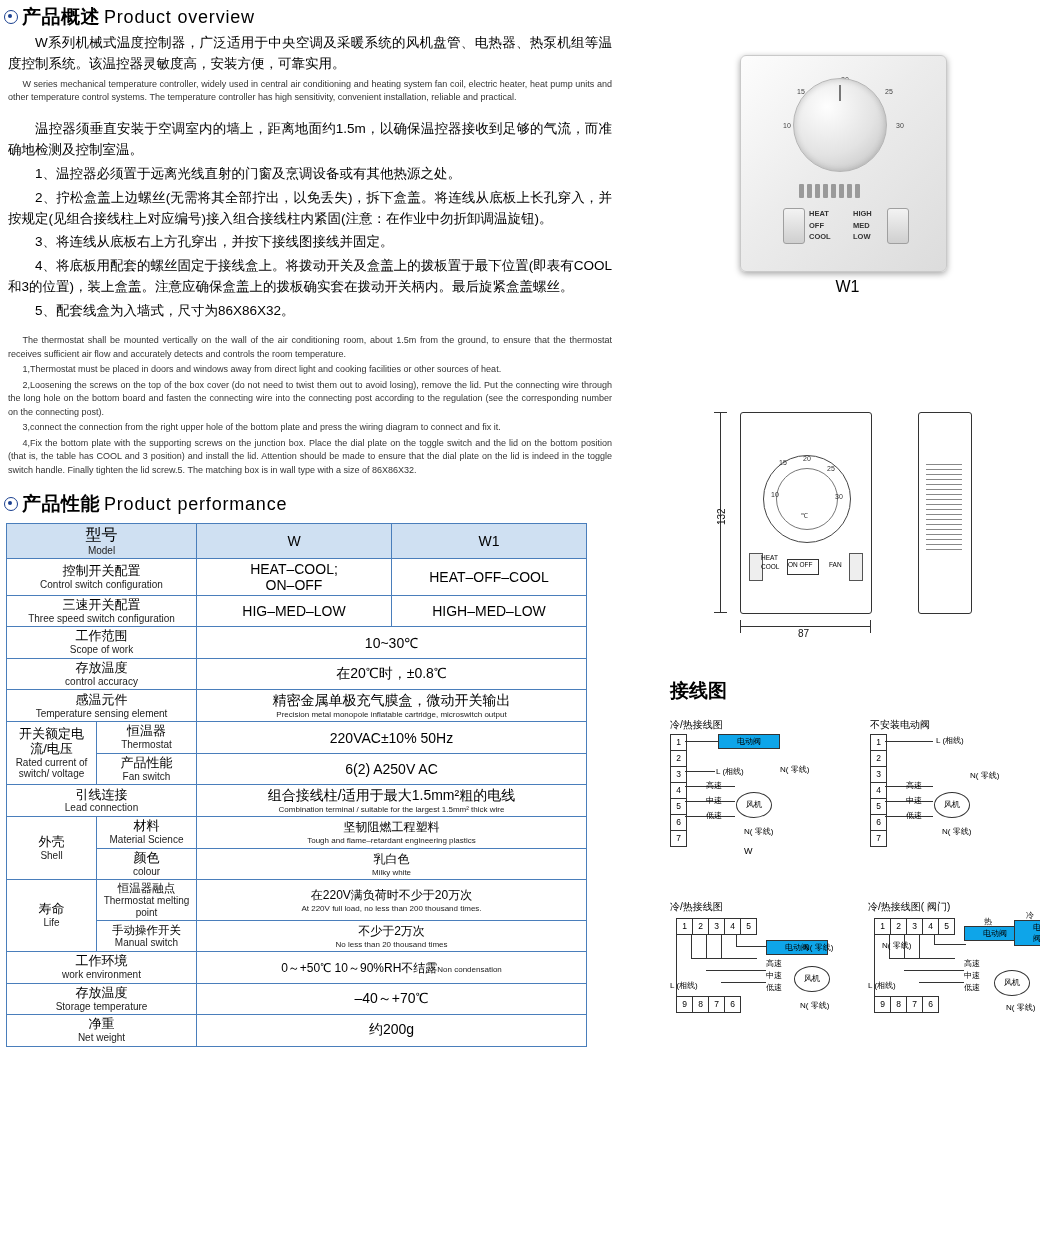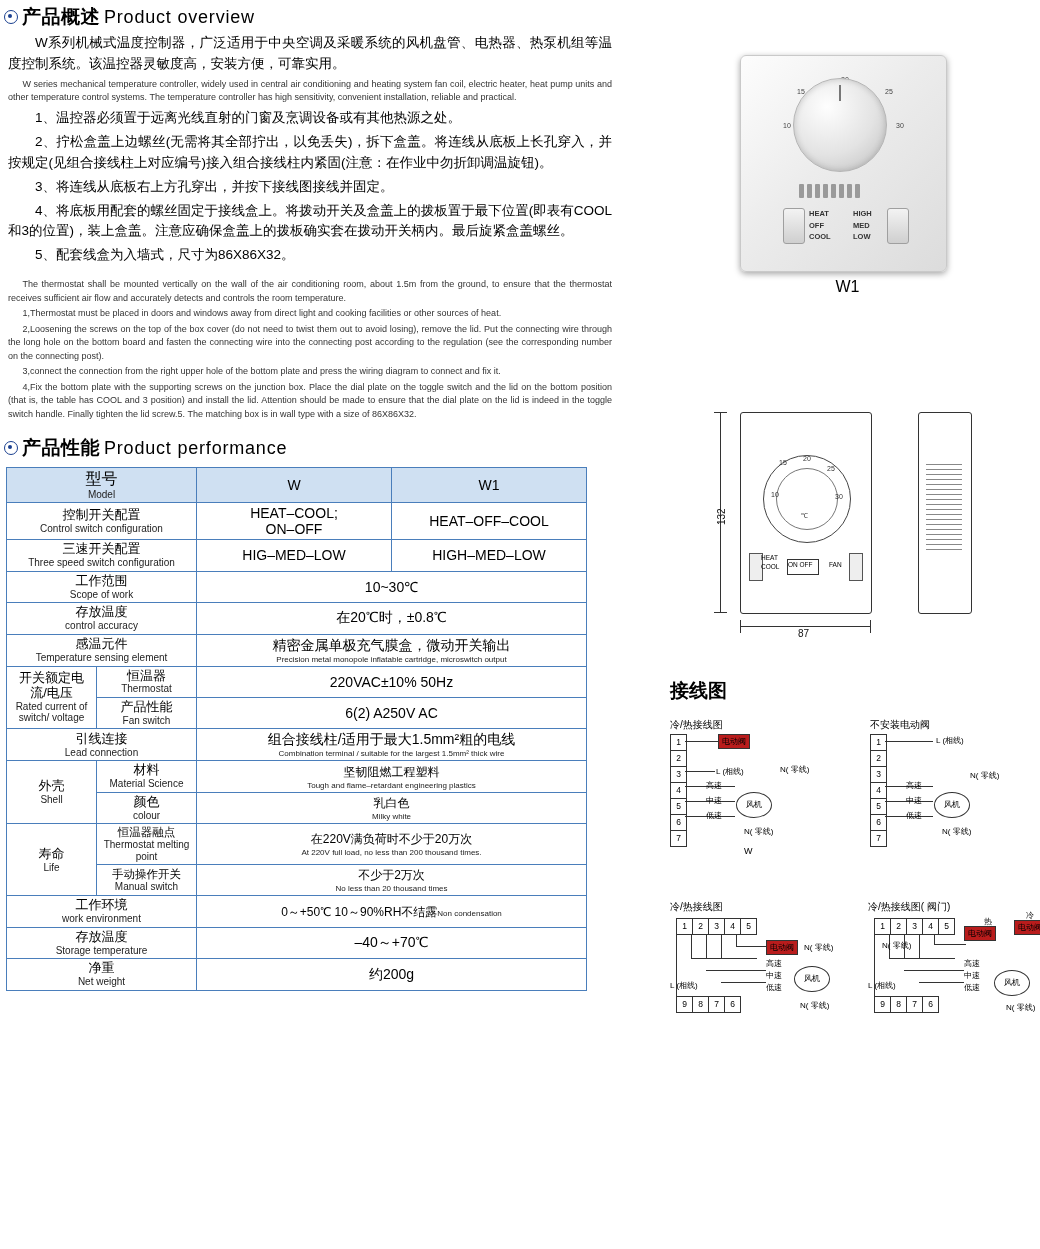--- a/index.html
+++ b/index.html
@@ -63,41 +63,42 @@
   
   .wiring-title{position:absolute;left:30px;top:678px;font-size:19px;font-weight:bold;}
   .w-block{position:absolute;font-size:9px;}
   .w-cap{font-size:10px;margin-bottom:4px;}
   .termcol{display:flex;flex-direction:column;border:1px solid #333;width:15px;}
   .termcol div{height:15px;line-height:15px;text-align:center;font-size:8.5px;border-bottom:1px solid #333;}
   .termcol div:last-child{border-bottom:none;}
   .termrow{display:flex;border:1px solid #333;}
   .termrow div{width:15px;height:15px;line-height:15px;text-align:center;font-size:8.5px;border-right:1px solid #333;}
   .termrow div:last-child{border-right:none;}
-  .boxlbl{border:1px solid #333;font-size:8px;padding:1px 3px;background:#b91c1c;display:inline-block;}
+  .boxlbl{border:1px solid #333;font-size:8px;padding:1px 18px;background:#0ea5e9;display:inline-block;}
   .fanoval{width:34px;height:24px;border:1px solid #333;border-radius:50%;font-size:8px;line-height:24px;text-align:center;}
   .ln{position:absolute;background:#333;}
   .txt{position:absolute;font-size:8px;white-space:nowrap;}
   .txt9{position:absolute;font-size:9px;white-space:nowrap;}
 </style>
 </head>
 <body>
 
 <div class="page">
 
   <div class="left-col">
 
     <div class="sec-title">
       <span class="bullet"></span>
       <span class="cn">产品概述</span>
       <span class="en">Product overview</span>
     </div>
     <p class="cn-body indent">W系列机械式温度控制器，广泛适用于中央空调及采暖系统的风机盘管、电热器、热泵机组等温度控制系统。该温控器灵敏度高，安装方便，可靠实用。</p>
     <p class="en-body indent">W series mechanical temperature controller, widely used in central air conditioning and heating system fan coil, electric heater, heat pump units and other temperature control systems. The temperature controller has high sensitivity, convenient installation, reliable and practical.</p>
 
+    <p class="cn-body indent" style="margin-top:14px;">温控器须垂直安装于空调室内的墙上，距离地面约1.5m，以确保温控器接收到足够的气流，而准确地检测及控制室温。</p>
     <p class="cn-body indent">1、温控器必须置于远离光线直射的门窗及烹调设备或有其他热源之处。</p>
     <p class="cn-body indent">2、拧松盒盖上边螺丝(无需将其全部拧出，以免丢失)，拆下盒盖。将连线从底板上长孔穿入，并按规定(见组合接线柱上对应编号)接入组合接线柱内紧固(注意：在作业中勿折卸调温旋钮)。</p>
     <p class="cn-body indent">3、将连线从底板右上方孔穿出，并按下接线图接线并固定。</p>
     <p class="cn-body indent">4、将底板用配套的螺丝固定于接线盒上。将拨动开关及盒盖上的拨板置于最下位置(即表有COOL和3的位置)，装上盒盖。注意应确保盒盖上的拨板确实套在拨动开关柄内。最后旋紧盒盖螺丝。</p>
     <p class="cn-body indent">5、配套线盒为入墙式，尺寸为86X86X32。</p>
 
     <p class="en-body indent" style="margin-top:12px;">The thermostat shall be mounted vertically on the wall of the air conditioning room, about 1.5m from the ground, to ensure that the thermostat receives sufficient air flow and accurately detects and controls the room temperature.</p>
     <p class="en-body indent">1,Thermostat must be placed in doors and windows away from direct light and cooking facilities or other sources of heat.</p>
     <p class="en-body indent">2,Loosening the screws on the top of the box cover (do not need to twist them out to avoid losing), remove the lid. Put the connecting wire through the long hole on the bottom board and fasten the connecting wire into the connecting post according to the regulation (see the corresponding number on the connecting post).</p>
     <p class="en-body indent">3,connect the connection from the right upper hole of the bottom plate and press the wiring diagram to connect and fix it.</p>

